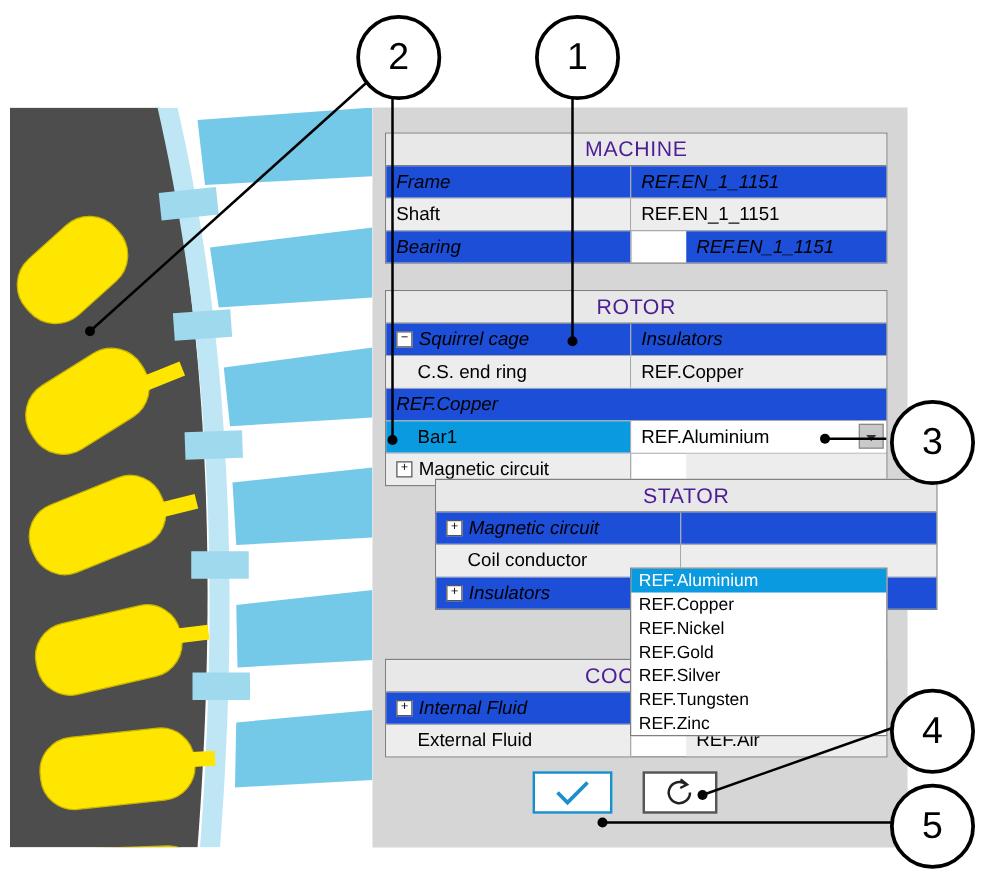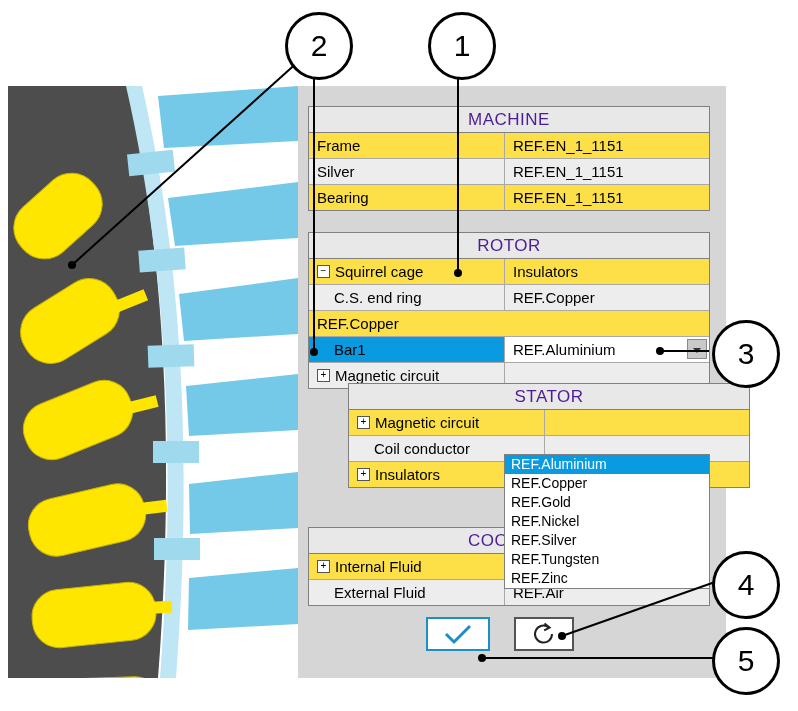--- a/index.html
+++ b/index.html
@@ -77,21 +77,21 @@
     background: #e8e8e8;
     border-bottom: 1px solid #808080;
     letter-spacing: .5px;
   }
   .row {
     display: flex;
     height: 25px;
     border-bottom: 1px solid #a9a9a9;
     font-size: 15px;
   }
-  .row:last-child { border-bottom: none; }
+  .row:last-child { border-bottom: none; gap: 44px; }
   .row .c1 {
     width: 196px;
     box-sizing: border-box;
     padding-left: 8px;
     line-height: 25px;
     border-right: 1px solid #a9a9a9;
     white-space: nowrap;
     overflow: hidden;
     display: flex;
     align-items: center;
@@ -99,21 +99,21 @@
   .row .c2 {
     flex: 1;
     box-sizing: border-box;
     padding-left: 8px;
     line-height: 25px;
     white-space: nowrap;
     overflow: hidden;
     position: relative;
   }
   .row.alt .c1, .row.alt .c2 { background: #ededed; }
-  .row.white .c1, .row.white .c2 { background: #fde047; }
+  .row.white .c1, .row.white .c2 { background: #1d4ed8; font-style: italic; }
   .row.selected .c1 {
     background: #0a9ae0;
     color: #000000;
   }
   .row.selected .c2 { background: #ffffff; }
 
   .tree-toggle {
     display: inline-block;
     width: 11px;
     height: 11px;
@@ -232,21 +232,21 @@
 
 <div class="panel">
 
   <div class="section" style="top:20px;">
     <div class="sec-header">MACHINE</div>
     <div class="row white">
       <div class="c1">Frame</div>
       <div class="c2">REF.EN_1_1151</div>
     </div>
     <div class="row alt">
-      <div class="c1">Silver</div>
+      <div class="c1">Shaft</div>
       <div class="c2">REF.EN_1_1151</div>
     </div>
     <div class="row white">
       <div class="c1">Bearing</div>
       <div class="c2">REF.EN_1_1151</div>
     </div>
   </div>
 
   <div class="section" style="top:146px;">
     <div class="sec-header">ROTOR</div>
@@ -313,22 +313,22 @@
     </div>
     <div class="row alt">
       <div class="c1 indent">External Fluid</div>
       <div class="c2">REF.Air</div>
     </div>
   </div>
 
   <div class="dropdown">
     <div class="dd-item sel">REF.Aluminium</div>
     <div class="dd-item">REF.Copper</div>
+    <div class="dd-item">REF.Nickel</div>
     <div class="dd-item">REF.Gold</div>
-    <div class="dd-item">REF.Nickel</div>
     <div class="dd-item">REF.Silver</div>
     <div class="dd-item">REF.Tungsten</div>
     <div class="dd-item">REF.Zinc</div>
   </div>
 
   <div class="btn" style="left:128px; top:531px; width:64px; height:34px;">
     <svg width="30" height="22" viewBox="0 0 30 22">
       <polyline points="3,11 11,19 27,3" fill="none" stroke="#1b8ecb" stroke-width="3"></polyline>
     </svg>
   </div>

